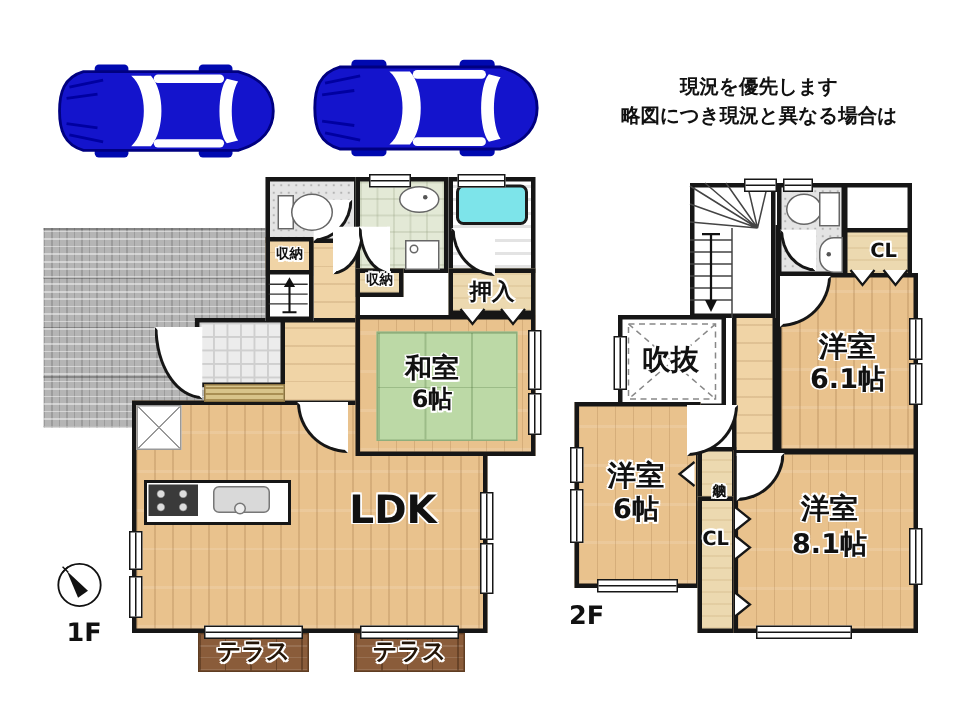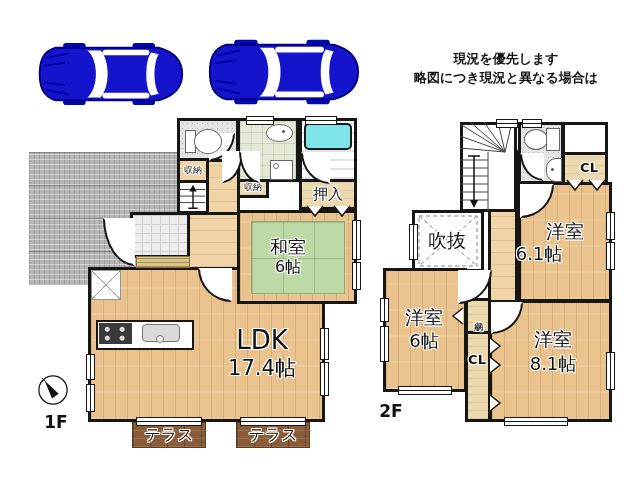--- a/index.html
+++ b/index.html
@@ -35,21 +35,21 @@
                      repeating-linear-gradient(0deg,rgba(90,90,90,.5) 0 1px,rgba(0,0,0,0) 1px 33px);
     z-index:1;}
   .terr{background:var(--terrace);
     background-image:repeating-linear-gradient(90deg,rgba(40,20,5,.35) 0 1px,rgba(0,0,0,0) 1px 17px),
                      repeating-linear-gradient(0deg,rgba(255,255,255,.12) 0 1px,rgba(0,0,0,0) 1px 8px);
     border:1px solid #5f3d22;z-index:4;}
   .tatami{position:absolute;background:var(--tatami);
     background-image:linear-gradient(rgba(60,100,45,.25) 1px,rgba(0,0,0,0) 1px),
                      linear-gradient(90deg,rgba(60,100,45,.25) 1px,rgba(0,0,0,0) 1px);
     background-size:31px 36px;border:1px solid #8fae7c;z-index:5;}
-  .lab{position:absolute;z-index:7;font-weight:normal;color:#111;text-align:center;line-height:1.05;
+  .lab{position:absolute;z-index:7;font-weight:bold;color:#111;text-align:center;line-height:1.05;
     white-space:nowrap;transform:translate(-50%,-50%);
     text-shadow:-1px -1px 0 #fff,1px -1px 0 #fff,-1px 1px 0 #fff,1px 1px 0 #fff,
                 -1px 0 0 #fff,1px 0 0 #fff,0 -1px 0 #fff,0 1px 0 #fff;}
   .win{position:absolute;background:#fff;border:1px solid var(--wall);z-index:6;}
   .win-h{background-image:linear-gradient(var(--wall),var(--wall));background-repeat:no-repeat;
          background-size:100% 1px;background-position:0 50%;}
   .win-v{background-image:linear-gradient(var(--wall),var(--wall));background-repeat:no-repeat;
          background-size:1px 100%;background-position:50% 0;}
   .arc{position:absolute;background:#fff;border:2px solid var(--wall);z-index:5;}
   .arc-br{border-radius:0 0 100% 0;border-top-color:#fff;border-left-color:#fff;}
@@ -172,21 +172,20 @@
     <polygon points="8,7 23,21 16,26" fill="#111"></polygon>
     <path d="M5,4 L9,8 M9,4 L5,8" stroke="#111" stroke-width="1"></path>
   </svg>
 
   <div class="lab" style="left:193px;top:171px;font-size:9px;">収納</div>
   <div class="lab" style="left:253px;top:188px;font-size:9px;">収納</div>
   <div class="lab" style="left:328px;top:195px;font-size:15px;">押入</div>
   <div class="lab" style="left:288px;top:247px;font-size:18px;">和室</div>
   <div class="lab" style="left:288px;top:267px;font-size:16px;">6帖</div>
   <div class="lab" style="left:262px;top:341px;font-size:26px;">LDK</div>
-  <div class="lab" style="left:262px;top:368px;font-size:21px;">17.4帖</div>
   <div class="lab" style="left:169px;top:435px;font-size:16px;color:#241507;">テラス</div>
   <div class="lab" style="left:273px;top:435px;font-size:16px;color:#241507;">テラス</div>
   <div class="lab" style="left:56px;top:423px;font-size:17px;text-shadow:none;font-weight:600;">1F</div>
 
   <div class="room" style="left:460px;top:122px;width:57px;height:90px;background:#fff;"></div>
   <svg class="mark" viewBox="0 0 57 90" style="left:460px;top:122px;width:57px;height:90px;">
     <path d="M45,30 L0,2 M45,30 L10,0 M45,30 L24,0 M45,30 L38,0 M45,30 L52,0 M45,30 L0,14 M45,30 L0,26" stroke="#444" stroke-width="1" fill="none"></path>
     <path d="M0,38 H28 M0,46 H28 M0,54 H28 M0,62 H28 M0,70 H28 M0,78 H28 M28,30 V90" stroke="#444" stroke-width="1" fill="none"></path>
     <path d="M14,34 V78 M8,34 H20" stroke="#111" stroke-width="1.5" fill="none"></path>
     <path d="M14,86 L10,78 H18 Z" fill="#111"></path>
@@ -245,21 +244,21 @@
   <div class="win win-v" style="left:606px;top:352px;width:7px;height:36px;"></div>
   <div class="win win-h" style="left:504px;top:417px;width:62px;height:7px;"></div>
 
   <div class="arc arc-br" style="left:520px;top:184px;width:30px;height:30px;"></div>
   <div class="arc arc-br" style="left:458px;top:270px;width:30px;height:30px;"></div>
   <div class="arc arc-br" style="left:491px;top:302px;width:28px;height:28px;"></div>
   <div class="arc arc-bl" style="left:520px;top:153px;width:20px;height:24px;"></div>
 
   <div class="lab" style="left:589px;top:168px;font-size:13px;font-weight:600;">CL</div>
   <div class="lab" style="left:565px;top:232px;font-size:19px;">洋室</div>
-  <div class="lab" style="left:539px;top:254px;font-size:18px;">6.1帖</div>
+  <div class="lab" style="left:565px;top:254px;font-size:18px;">6.1帖</div>
   <div class="lab" style="left:447px;top:241px;font-size:19px;">吹抜</div>
   <div class="lab" style="left:424px;top:318px;font-size:19px;">洋室</div>
   <div class="lab" style="left:424px;top:341px;font-size:18px;">6帖</div>
   <div class="lab" style="left:478px;top:315px;font-size:9px;writing-mode:vertical-rl;transform:translate(-50%,-50%);">収納</div>
   <div class="lab" style="left:477px;top:360px;font-size:13px;font-weight:600;">CL</div>
   <div class="lab" style="left:553px;top:340px;font-size:19px;">洋室</div>
   <div class="lab" style="left:553px;top:364px;font-size:18px;">8.1帖</div>
   <div class="lab" style="left:391px;top:412px;font-size:17px;text-shadow:none;font-weight:600;">2F</div>
 
 </div>

